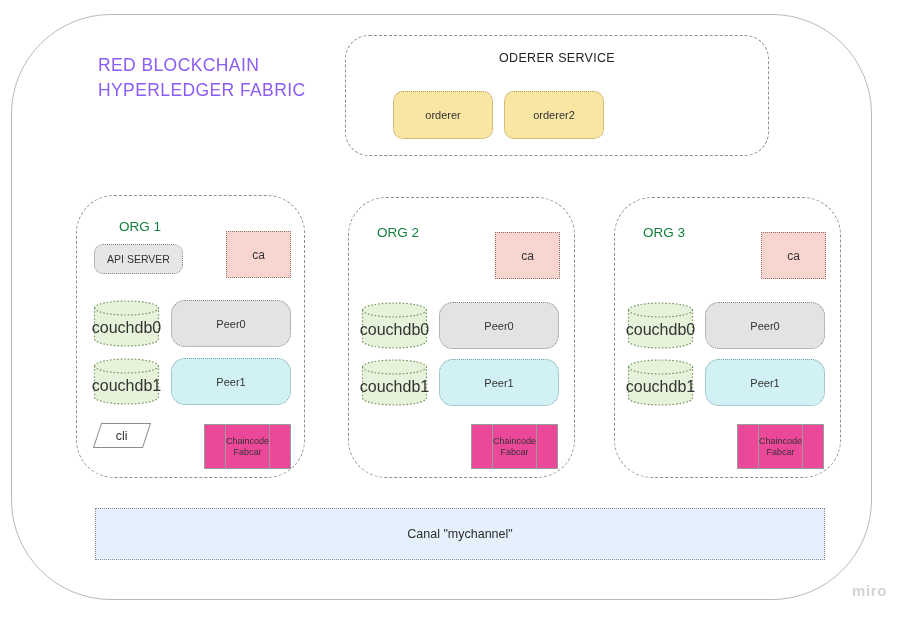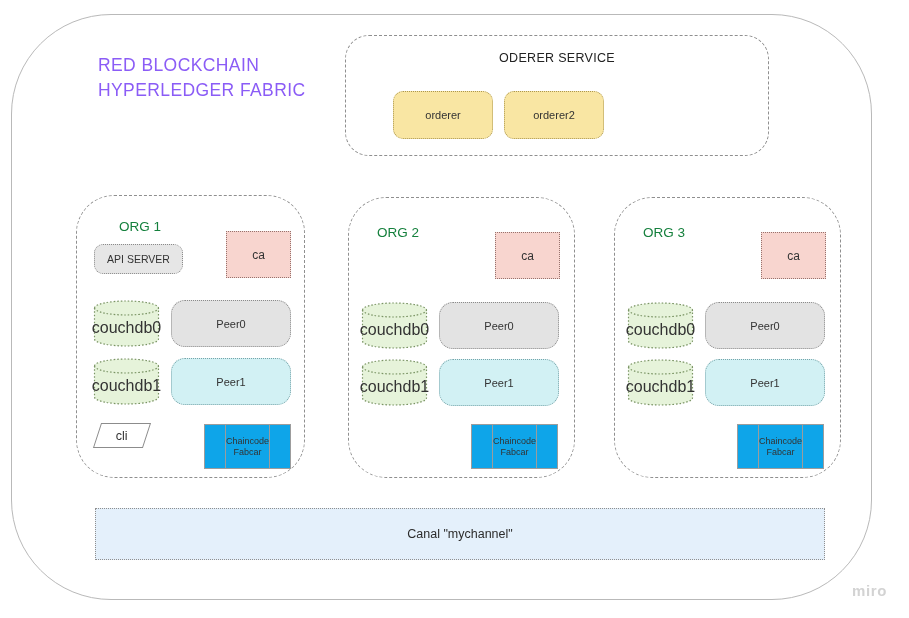--- a/index.html
+++ b/index.html
@@ -84,21 +84,21 @@
     padding-top:8px; font-size:16px; color:#333;
   }
 
   .cli {
     left:20px; top:227px; width:50px; height:25px;
     border:1px solid #8c8c8c; background:#fff; transform:skewX(-18deg);
     display:flex; align-items:center; justify-content:center;
   }
   .cli .lbl { transform:skewX(18deg); font-size:12.5px; color:#333; }
 
-  .chaincode { width:87px; height:45px; border:1px solid #9c9c9c; background:#0ea5e9; }
+  .chaincode { width:87px; height:45px; border:1px solid #9c9c9c; background:#ec4899; }
   .org-1 .chaincode { left:127px; top:228px; }
   .org-2 .chaincode, .org-3 .chaincode { left:122px; top:226px; }
   .cc-bar { position:absolute; top:0; bottom:0; width:1px; background:#9c9c9c; }
   .cc-bar-left { left:20px; }
   .cc-bar-right { right:20px; }
   .cc-text {
     position:absolute; left:21px; right:21px; top:0; bottom:0;
     display:flex; flex-direction:column; align-items:center; justify-content:center;
     font-size:9px; line-height:11px; color:#333; text-align:center;
   }

